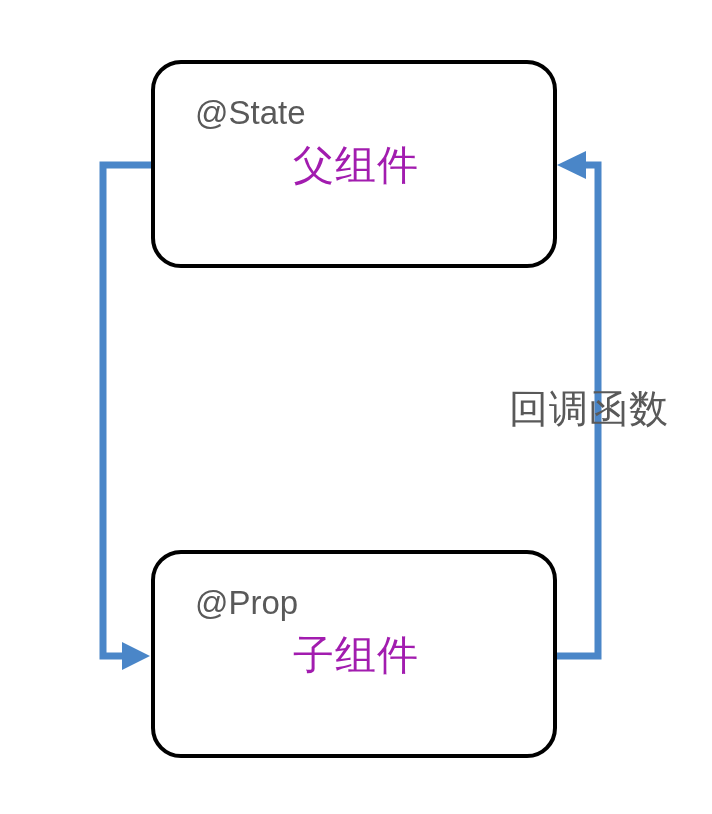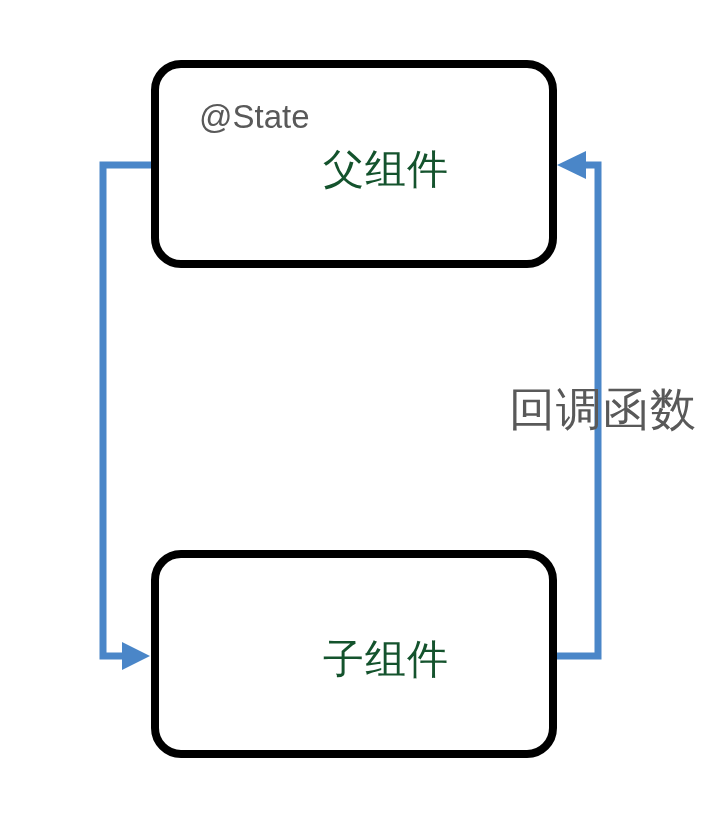--- a/index.html
+++ b/index.html
@@ -25,21 +25,21 @@
     left: 0;
     top: 0;
     width: 712px;
     height: 814px;
     pointer-events: none;
   }
   .node-box {
     position: absolute;
     box-sizing: border-box;
     background: #ffffff;
-    border: 8px solid #000000;
+    border: 4px solid #000000;
     border-radius: 30px;
   }
   #node-parent {
     left: 151px;
     top: 60px;
     width: 406px;
     height: 208px;
   }
   #node-child {
     left: 151px;
@@ -50,39 +50,38 @@
   .decorator-label {
     position: absolute;
     color: #595959;
     font-size: 33px;
     line-height: 36px;
     letter-spacing: 0px;
     white-space: nowrap;
   }
   .node-title {
     position: absolute;
-    color: #14532d;
+    color: #a21caf;
     font-size: 41px;
     line-height: 44px;
     letter-spacing: 1px;
     white-space: nowrap;
     font-family: "DejaVu Sans", "Liberation Sans", sans-serif;
-    margin-left: 26px;
   }
   #parent-decorator { left: 40px; top: 31px; }
   #parent-title     { left: 138px; top: 79px; }
   #child-decorator  { left: 40px; top: 31px; }
   #child-title      { left: 138px; top: 79px; font-family: Liberation Serif, serif; }
 
   #callback-label {
     position: absolute;
     left: 509px;
     top: 385px;
     color: #595959;
-    font-size: 46px;
+    font-size: 39px;
     line-height: 48px;
     letter-spacing: 1px;
     white-space: nowrap;
     font-family: "DejaVu Sans", "Liberation Sans", sans-serif;
   }
 </style>
 </head>
 <body>
 
 <div id="canvas">
@@ -99,18 +98,19 @@
       <polygon points="557,165 586,151 586,179" fill="#4a86c8"></polygon>
     </g>
   </svg>
 
   <div class="node-box" id="node-parent">
     <div class="decorator-label" id="parent-decorator">@State</div>
     <div class="node-title" id="parent-title">父组件</div>
   </div>
 
   <div class="node-box" id="node-child">
+    <div class="decorator-label" id="child-decorator">@Prop</div>
     <div class="node-title" id="child-title">子组件</div>
   </div>
 
   <div id="callback-label">回调函数</div>
 
 </div>
 
 </body></html>

